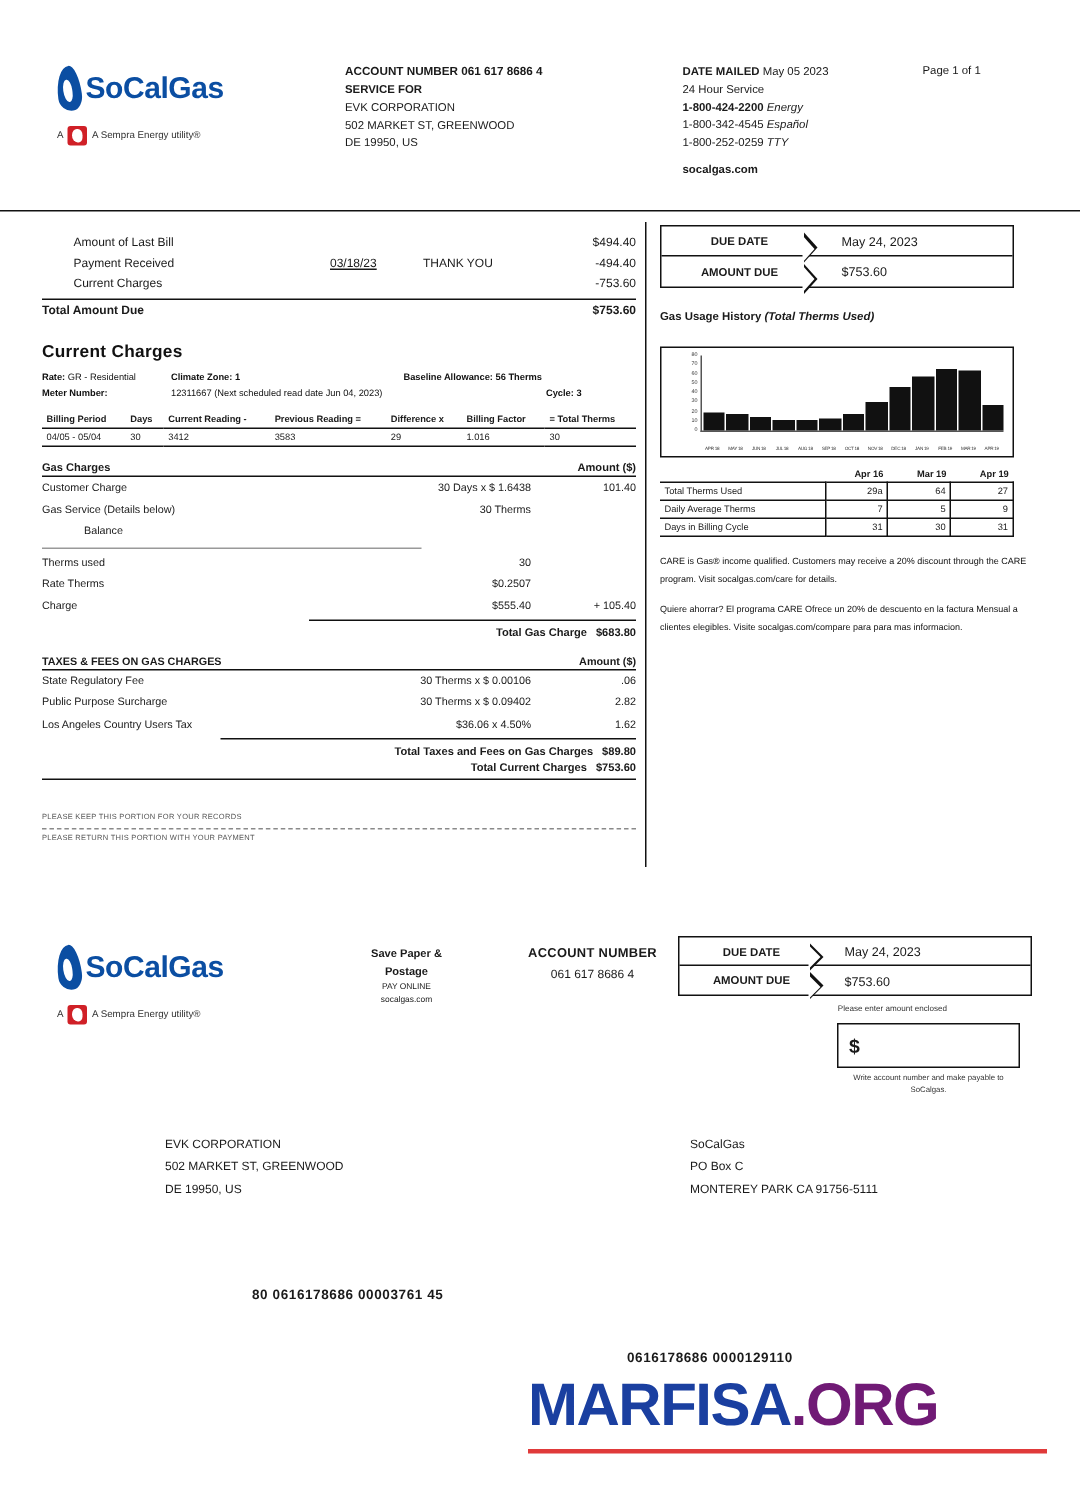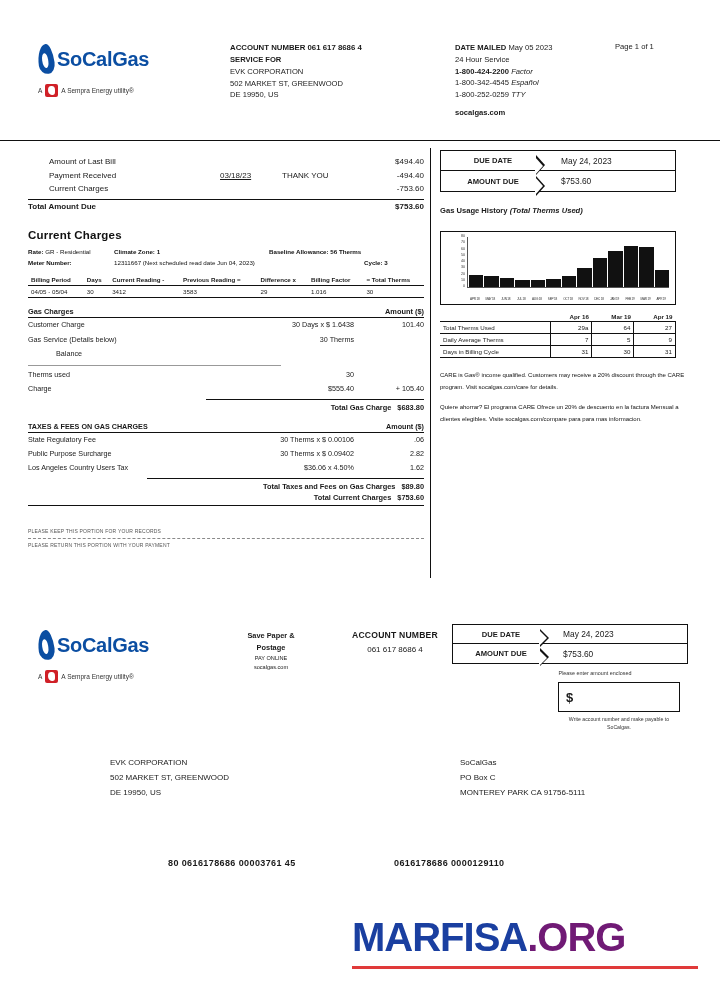--- a/index.html
+++ b/index.html
@@ -161,21 +161,21 @@
 
   .enter-amt { position:absolute; left:500px; top:62px; width:190px; text-align:center; font-size:5.4px; color:#333; }
   .amtbox { position:absolute; left:558px; top:74px; width:122px; height:30px; border:1.5px solid #111; }
   .amtbox span { position:absolute; left:7px; top:7px; font-size:13px; font-weight:bold; }
   .payable { position:absolute; left:558px; top:108px; width:122px; text-align:center; font-size:5.2px; color:#333; line-height:1.5; }
 
   .addr-from { position:absolute; left:110px; top:148px; font-size:8px; line-height:1.85; }
   .addr-to { position:absolute; left:460px; top:148px; font-size:8px; line-height:1.85; }
   .ocr { position:absolute; left:0; top:250px; width:720px; font-size:9px; font-weight:bold; letter-spacing:0.4px; }
   .ocr .a { position:absolute; left:168px; }
-  .ocr .b4 { position:absolute; left:394px; }
+  .ocr .b4 { position:absolute; left:418px;margin-top:42px; }
 
   
   .wm { position:absolute; left:352px; top:915px; font-size:40px; font-weight:bold; letter-spacing:-1px; color:#1a3fa0; }
   .wm .org { color:#701a75; }
   .wm-underline { position:absolute; left:352px; top:966px; width:346px; height:3px; background:#e03a3a; }
 </style>
 </head>
 <body>
 
 <div class="page">
@@ -195,21 +195,21 @@
       <div class="acctline">ACCOUNT NUMBER 061 617 8686 4</div>
       <div class="b">SERVICE FOR</div>
       <div>EVK CORPORATION</div>
       <div>502 MARKET ST, GREENWOOD</div>
       <div>DE 19950, US</div>
     </div>
 
     <div class="hdr-col3">
       <div><span class="b">DATE MAILED</span> <span>May  05 2023</span></div>
       <div>24 Hour Service</div>
-      <div><span class="b">1-800-424-2200</span> <span class="i">Factor</span></div>
+      <div><span class="b">1-800-424-2200</span> <span class="i">Energy</span></div>
       <div><span>1-800-342-4545</span> <span class="i">Español</span></div>
       <div><span>1-800-252-0259</span> <span class="i">TTY</span></div>
       <div style="height:6px"></div>
       <div class="b">socalgas.com</div>
     </div>
 
     <div class="hdr-col4">Page 1 of 1</div>
   </div>
   <div class="hr-top"></div>
 
@@ -302,20 +302,25 @@
       </div>
       <div class="ch-row">
         <div class="l indent2">Balance</div>
         <div class="m"></div>
         <div class="r"></div>
       </div>
       <div class="rule-thin" style="width:64%"></div>
       <div class="ch-row">
         <div class="l">Therms used</div>
         <div class="m">30</div>
+        <div class="r"></div>
+      </div>
+      <div class="ch-row">
+        <div class="l">Rate Therms</div>
+        <div class="m">$0.2507</div>
         <div class="r"></div>
       </div>
       <div class="ch-row">
         <div class="l">Charge</div>
         <div class="m">$555.40</div>
         <div class="r">+ 105.40</div>
       </div>
       <div class="sumline"></div>
       <div class="ch-total">
         <div class="lbl">Total Gas Charge</div>

